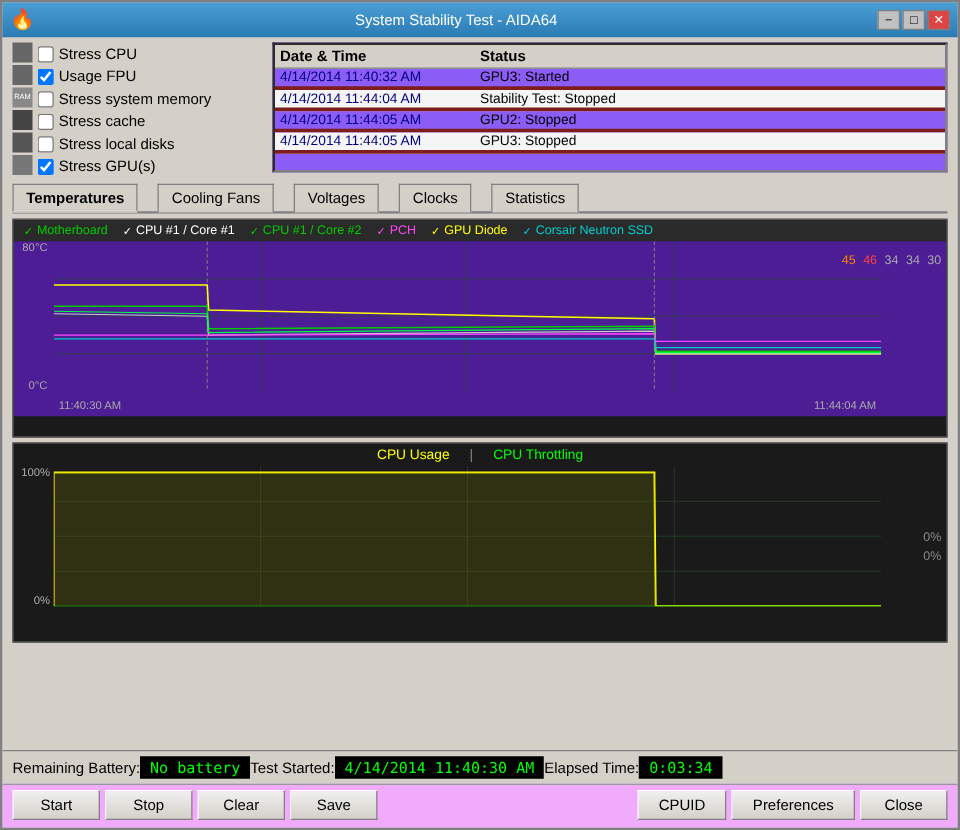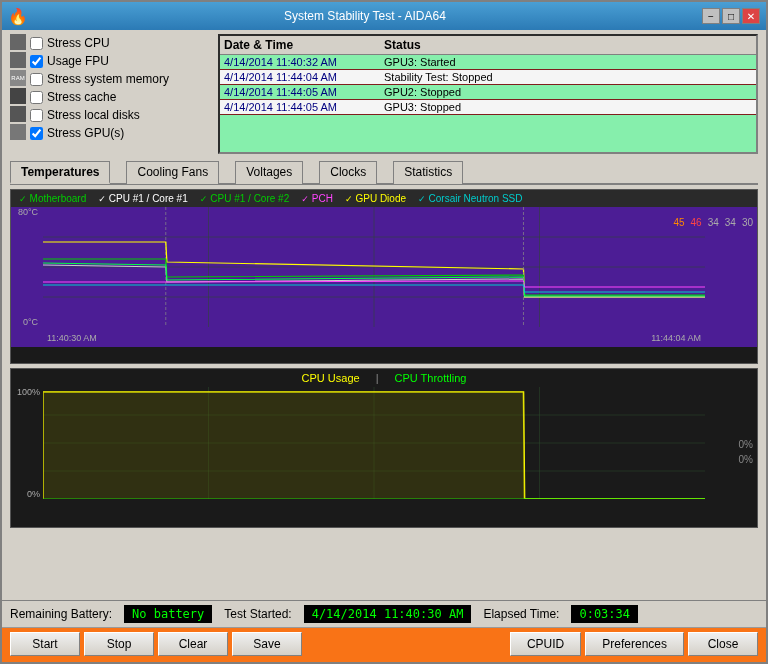--- a/index.html
+++ b/index.html
@@ -54,39 +54,39 @@
     .top-section {
       display: flex;
       padding: 4px 8px;
       gap: 8px;
       background: #d4d0c8;
     }
 
     .log-panel {
       flex: 1;
       border: 2px inset #808080;
-      background: #86efac;
+      background: #8b5cf6;
       overflow-y: auto;
-      height: 120px;
+      height: 104px;
     }
     .log-header {
       display: flex;
       background: #d4d0c8;
       border-bottom: 1px solid #808080;
       padding: 2px 4px;
       font-size: 12px;
       font-weight: bold;
     }
     .log-header .col1 { width: 160px; }
     .log-header .col2 { flex: 1; }
     .log-row {
       display: flex;
       padding: 1px 4px;
       font-size: 11px;
-      border-bottom: 1px solid #7f1d1d;
+      border-bottom: 3px solid #7f1d1d;
     }
     .log-row:nth-child(odd) { background: #f5f5f5; }
     .log-row .col1 { width: 160px; color: #000080; }
     .log-row .col2 { flex: 1; }
 
     .tabs-section {
       padding: 2px 8px 0;
       background: #d4d0c8;
     }
     .tab-strip {
@@ -160,41 +160,41 @@
       align-items: flex-end;
       padding-right: 3px;
       font-size: 9px;
       color: #aaa;
     }
 
     .status-bar {
       display: flex;
       align-items: center;
       padding: 4px 8px;
-      gap: 12px;
+      gap: 0;
       background: #d4d0c8;
       border-top: 1px solid #808080;
     }
     .status-label { font-size: 12px; }
     .status-value {
       background: black;
       color: #00ff00;
       padding: 2px 8px;
       font-size: 12px;
       font-family: monospace;
     }
     .status-value.no-battery { color: #00ff00; }
 
     .button-bar {
       display: flex;
       align-items: center;
       justify-content: space-between;
       padding: 4px 8px 6px;
       gap: 4px;
-      background: #f97316;
+      background: #f0abfc;
       border-top: 1px solid #999;
     }
     .btn-group { display: flex; gap: 4px; }
     .win-button {
       background: linear-gradient(to bottom, #f0f0f0, #d4d0c8);
       border: 1px solid #808080;
       border-top-color: #fff;
       border-left-color: #fff;
       padding: 4px 16px;
       font-size: 12px;

